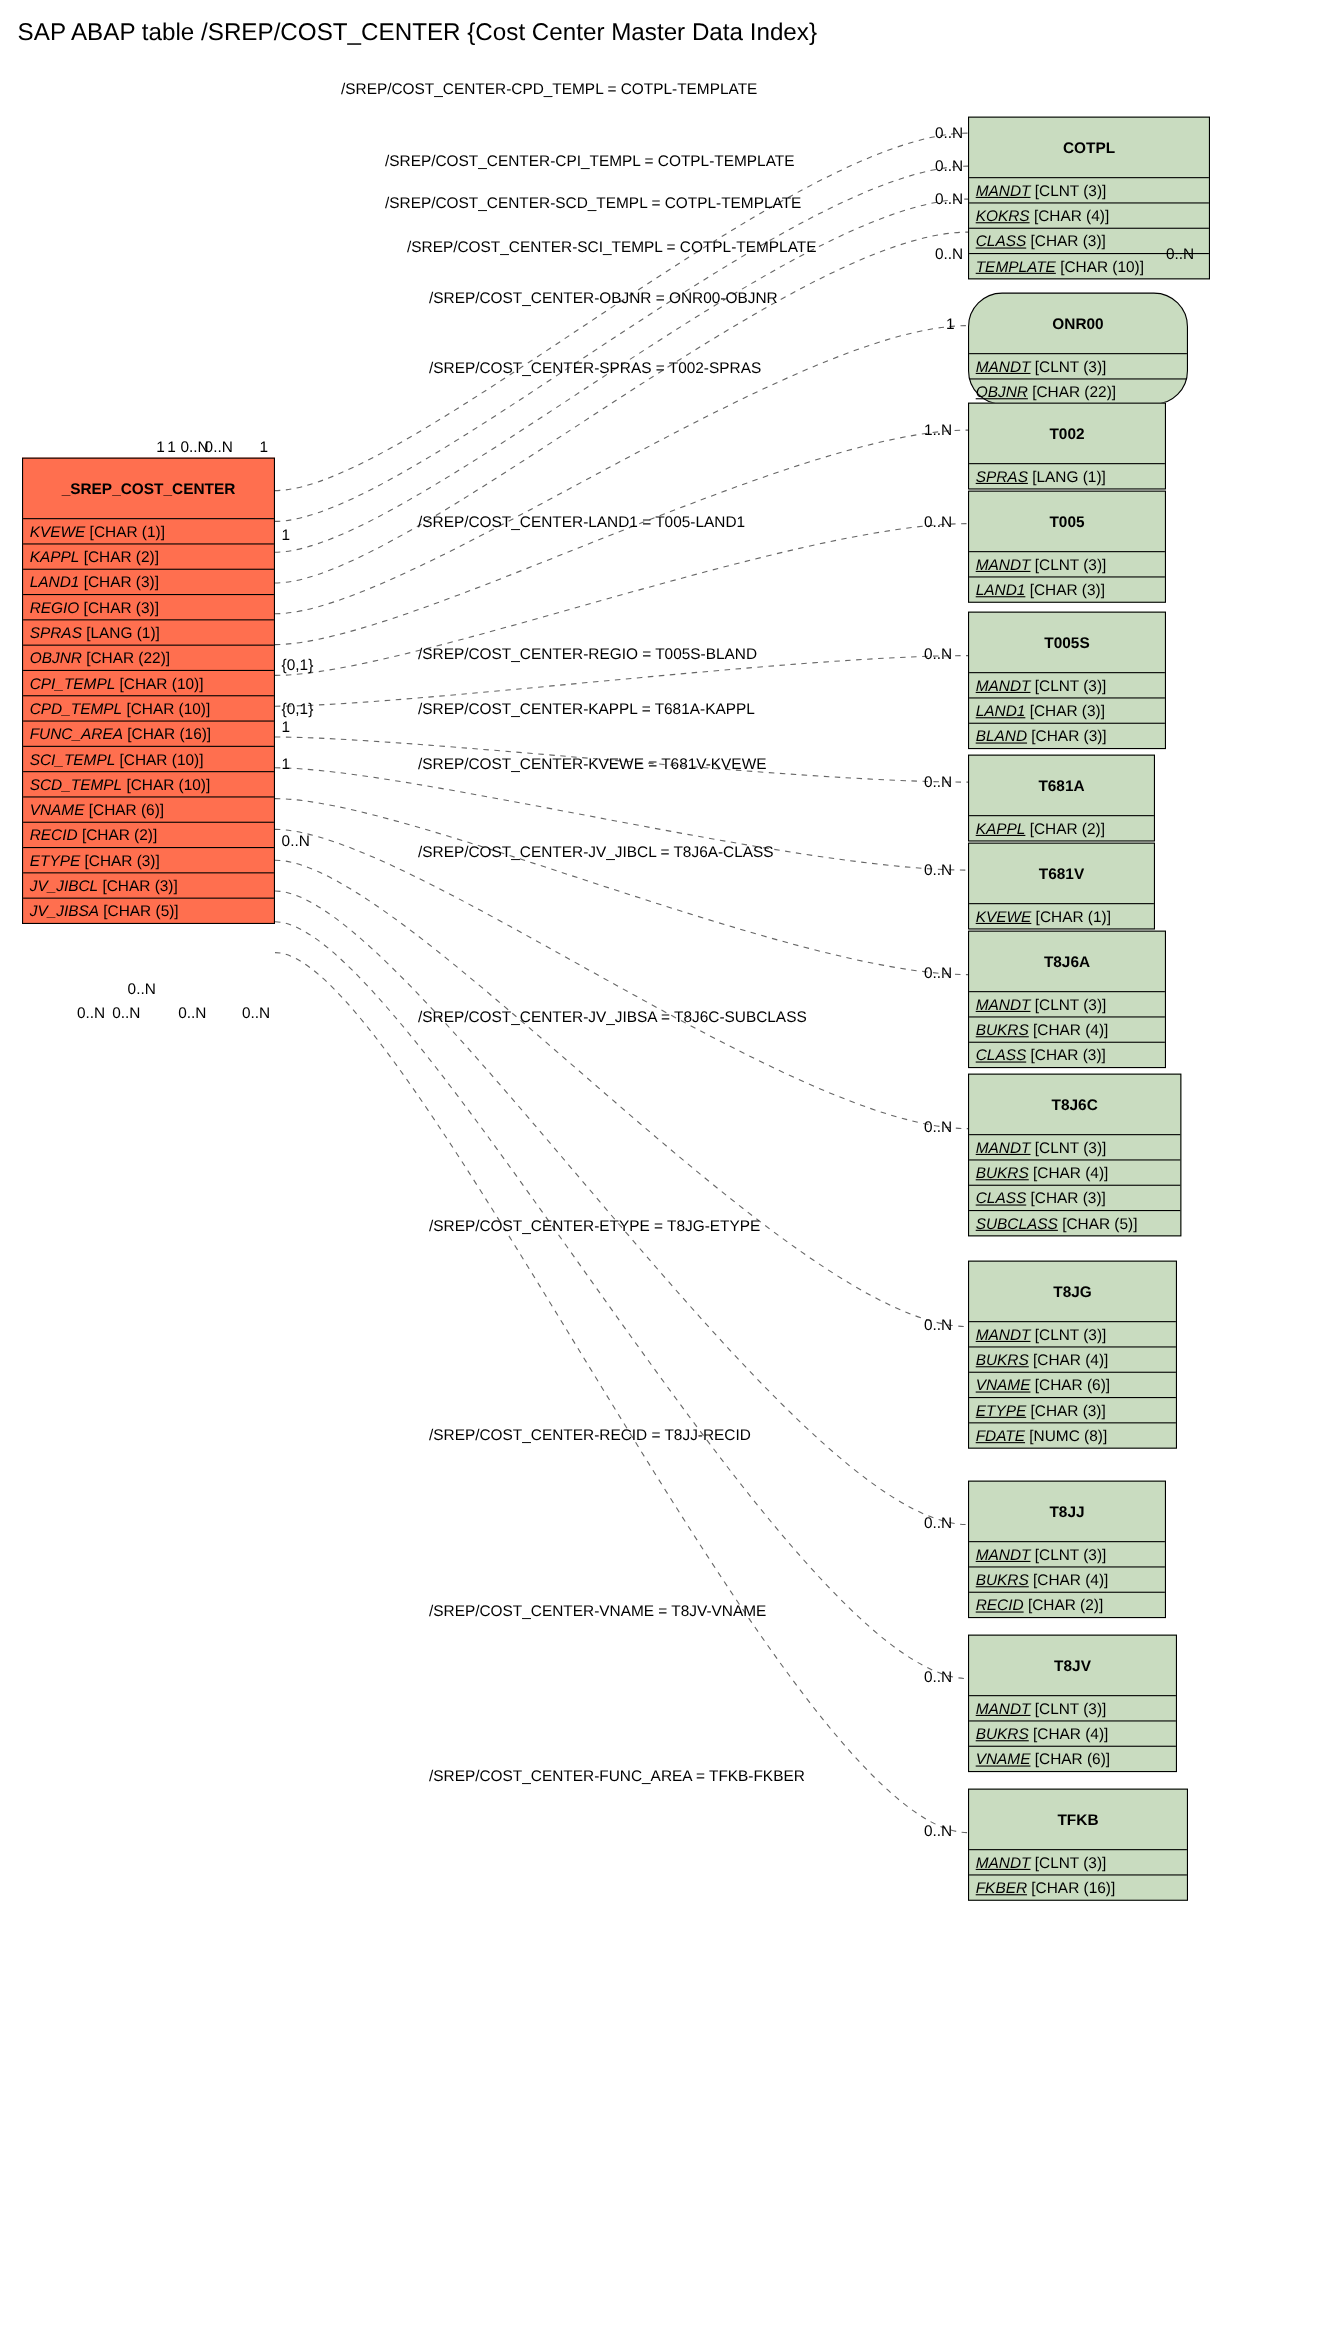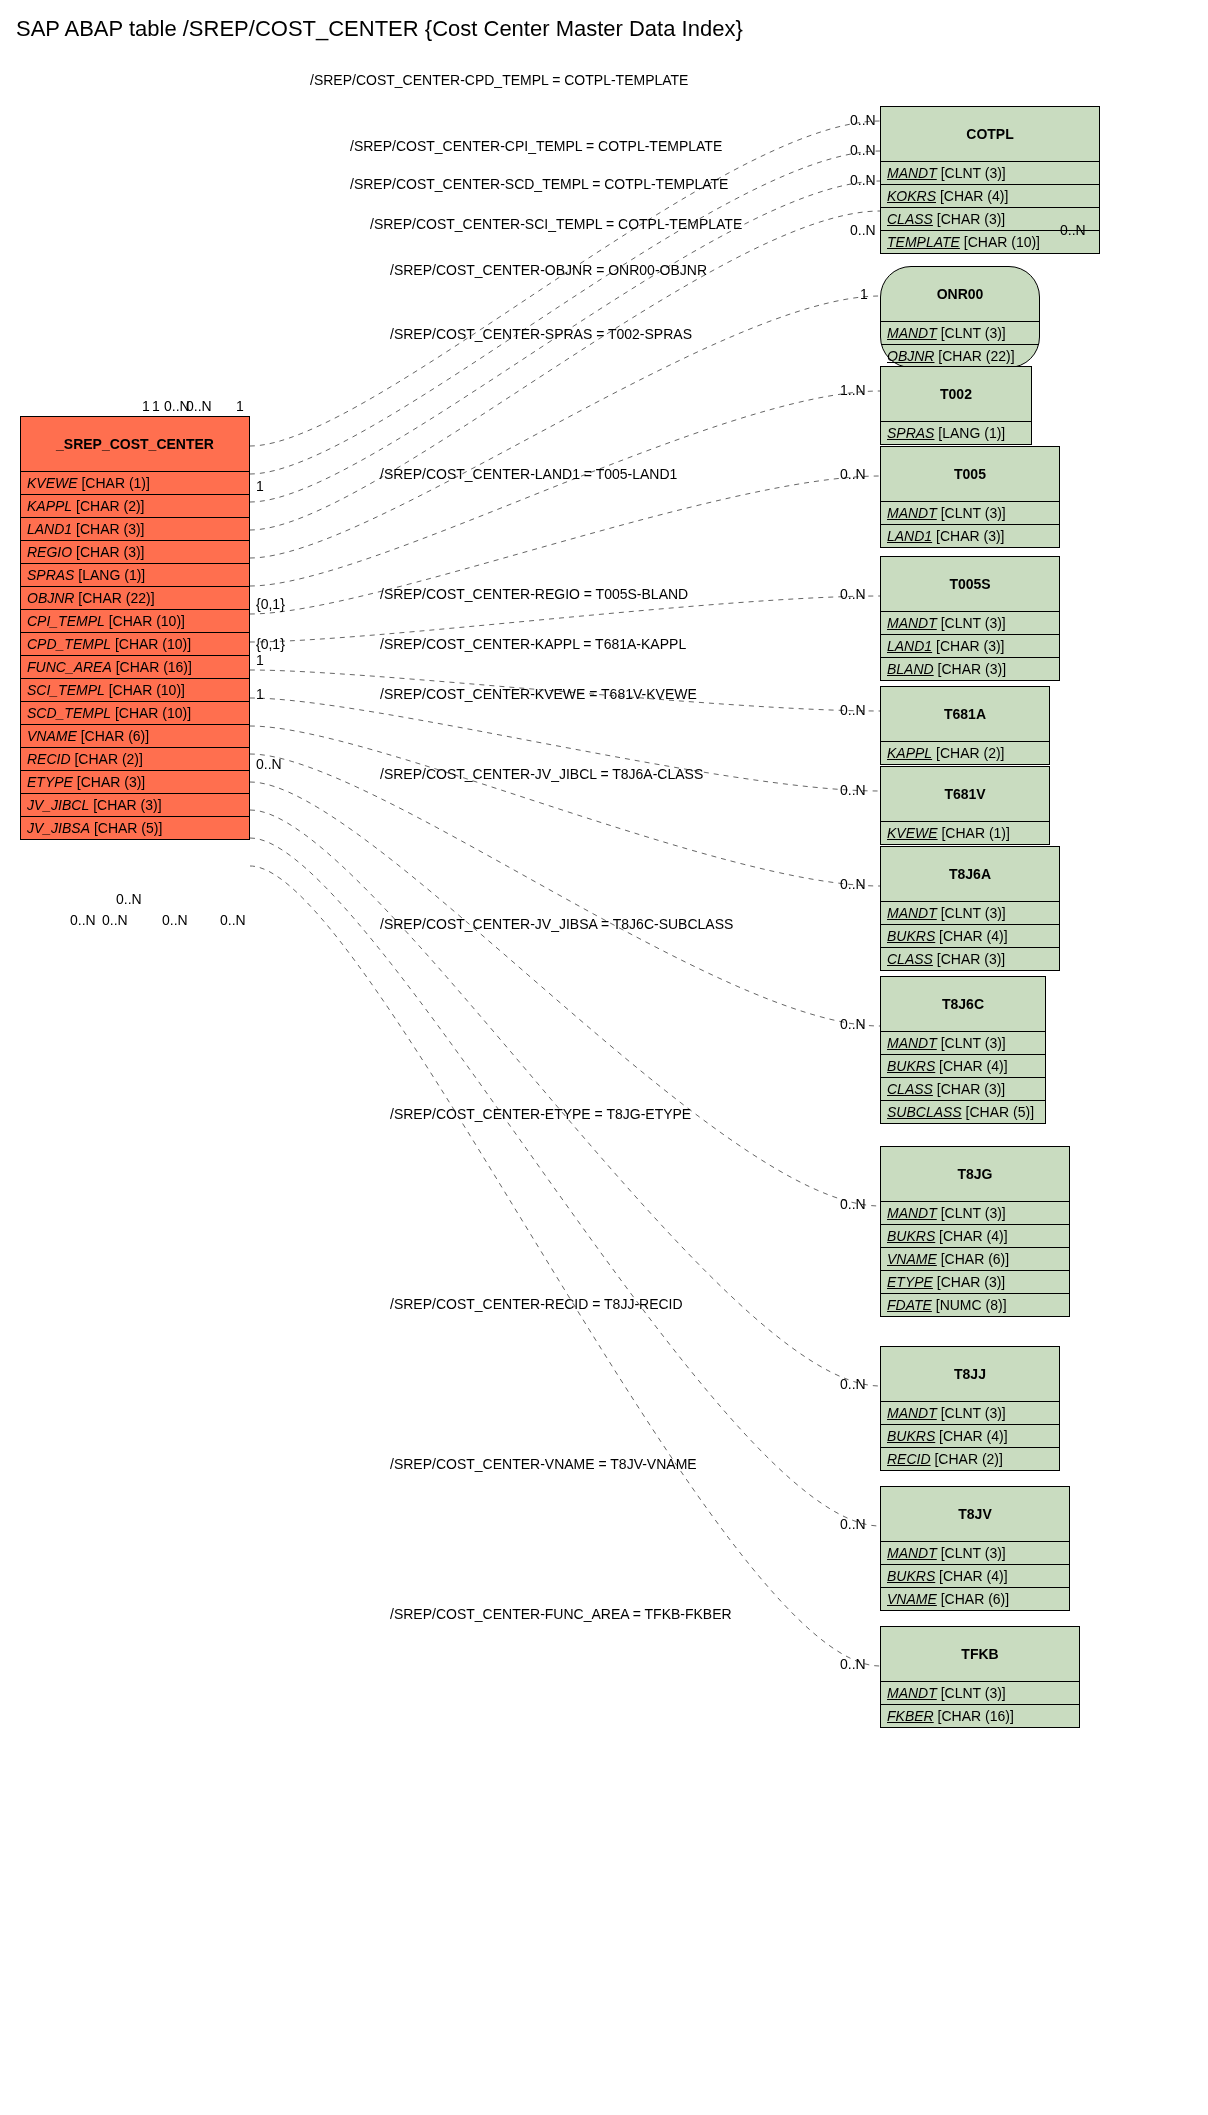--- a/index.html
+++ b/index.html
@@ -90,26 +90,26 @@
       <div class="row"><span class="fld">JV_JIBCL</span><span class="typ"> [CHAR (3)]</span></div>
       <div class="row"><span class="fld">JV_JIBSA</span><span class="typ"> [CHAR (5)]</span></div>
     </div>
     <div class="entity rel" style="left: 870px; top: 60px; width: 220px;">
       <div class="hdr">COTPL</div>
       <div class="row"><span class="fld">MANDT</span><span class="typ"> [CLNT (3)]</span></div>
       <div class="row"><span class="fld">KOKRS</span><span class="typ"> [CHAR (4)]</span></div>
       <div class="row"><span class="fld">CLASS</span><span class="typ"> [CHAR (3)]</span></div>
       <div class="row"><span class="fld">TEMPLATE</span><span class="typ"> [CHAR (10)]</span></div>
     </div>
-    <div class="entity rel" style="left: 870px; top: 220px; width: 160px; border-radius: 31px;">
+    <div class="entity rel" style="left: 870px; top: 220px; width: 200px; border-radius: 31px;">
       <div class="hdr">ONR00</div>
       <div class="row"><span class="fld">MANDT</span><span class="typ"> [CLNT (3)]</span></div>
       <div class="row"><span class="fld">OBJNR</span><span class="typ"> [CHAR (22)]</span></div>
     </div>
-    <div class="entity rel" style="left: 870px; top: 320px; width: 152px;">
+    <div class="entity rel" style="left: 870px; top: 320px; width: 180px;">
       <div class="hdr">T002</div>
       <div class="row"><span class="fld">SPRAS</span><span class="typ"> [LANG (1)]</span></div>
     </div>
     <div class="entity rel" style="left: 870px; top: 400px; width: 180px;">
       <div class="hdr">T005</div>
       <div class="row"><span class="fld">MANDT</span><span class="typ"> [CLNT (3)]</span></div>
       <div class="row"><span class="fld">LAND1</span><span class="typ"> [CHAR (3)]</span></div>
     </div>
     <div class="entity rel" style="left: 870px; top: 510px; width: 180px;">
       <div class="hdr">T005S</div>
@@ -124,21 +124,21 @@
     <div class="entity rel" style="left: 870px; top: 720px; width: 170px;">
       <div class="hdr">T681V</div>
       <div class="row"><span class="fld">KVEWE</span><span class="typ"> [CHAR (1)]</span></div>
     </div>
     <div class="entity rel" style="left: 870px; top: 800px; width: 180px;">
       <div class="hdr">T8J6A</div>
       <div class="row"><span class="fld">MANDT</span><span class="typ"> [CLNT (3)]</span></div>
       <div class="row"><span class="fld">BUKRS</span><span class="typ"> [CHAR (4)]</span></div>
       <div class="row"><span class="fld">CLASS</span><span class="typ"> [CHAR (3)]</span></div>
     </div>
-    <div class="entity rel" style="left: 870px; top: 930px; width: 166px;">
+    <div class="entity rel" style="left: 870px; top: 930px; width: 194px;">
       <div class="hdr">T8J6C</div>
       <div class="row"><span class="fld">MANDT</span><span class="typ"> [CLNT (3)]</span></div>
       <div class="row"><span class="fld">BUKRS</span><span class="typ"> [CHAR (4)]</span></div>
       <div class="row"><span class="fld">CLASS</span><span class="typ"> [CHAR (3)]</span></div>
       <div class="row"><span class="fld">SUBCLASS</span><span class="typ"> [CHAR (5)]</span></div>
     </div>
     <div class="entity rel" style="left: 870px; top: 1100px; width: 190px;">
       <div class="hdr">T8JG</div>
       <div class="row"><span class="fld">MANDT</span><span class="typ"> [CLNT (3)]</span></div>
       <div class="row"><span class="fld">BUKRS</span><span class="typ"> [CHAR (4)]</span></div>

